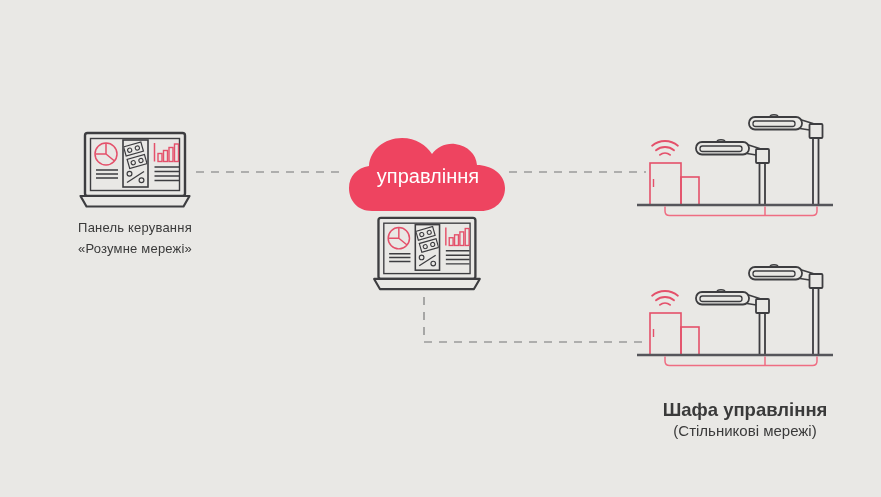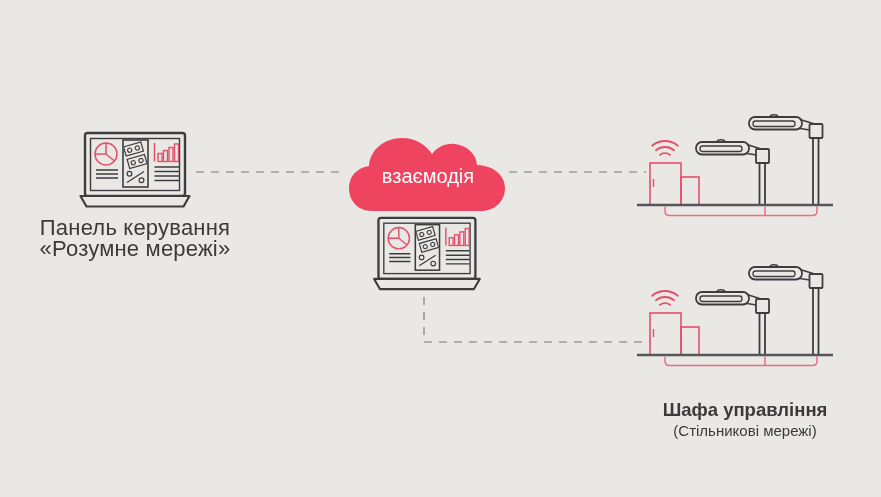--- a/index.html
+++ b/index.html
@@ -14,21 +14,21 @@
   .abs{position:absolute}
   
   .sd{stroke:var(--outline-dark);fill:none}
   .sd-bg{stroke:var(--outline-dark);fill:var(--background)}
   .sr{stroke:var(--icon-red);fill:none}
   .ground{stroke:var(--ground-gray);fill:none}
   .bracket{stroke:var(--bracket-red);fill:none}
   .cloud-fill{fill:var(--accent-red)}
   .dash{stroke:var(--dash-gray);stroke-width:1.7;stroke-dasharray:8 7;fill:none}
   .label{color:var(--text-dark);text-align:center}
-  .label-left{font-size:22px;line-height:21px;letter-spacing:.2px}
+  .label-left{font-size:13px;line-height:21px;letter-spacing:.2px}
   .cloud-label{color:var(--cloud-text);font-size:20px;text-align:center;display:flex;align-items:center;justify-content:center;padding-top:14px}
   .cab-title{font-size:18.5px;font-weight:bold;line-height:22px}
   .cab-sub{font-size:15px;line-height:20px}
 </style>
 </head>
 <body>
 
 <div class="stage">
 
   <svg width="0" height="0" style="position:absolute" aria-hidden="true">
@@ -122,21 +122,21 @@
     <use href="#laptop-sym"></use>
   </svg>
   <div class="abs label label-left" style="left:25px;top:217px;width:220px">
     <div>Панель керування</div>
     <div>«Розумне мережі»</div>
   </div>
 
   <svg class="abs" style="left:348px;top:127px" width="160" height="85" viewBox="0 0 160 85">
     <path class="cloud-fill" d="M24 84 C9 84 1 73 1 61 C1 49 9 41 21 39 C22 23 36 11 54 11 C68 11 78 18 84 27 C89 20 98 16 107 17 C120 19 128 27 129 38 C143 38 157 47 157 61 C157 74 147 84 133 84 Z"></path>
   </svg>
-  <div class="abs cloud-label" style="left:348px;top:127px;width:160px;height:85px">взаємодія</div>
+  <div class="abs cloud-label" style="left:348px;top:127px;width:160px;height:85px">управління</div>
 
   <svg class="abs" style="left:362px;top:213px" width="126" height="82.4" viewBox="0 0 130 85">
     <use href="#laptop-sym"></use>
   </svg>
 
   <svg class="abs" style="left:633px;top:103px" width="205" height="120" viewBox="0 0 205 120">
     <use href="#scene-sym"></use>
   </svg>
   <svg class="abs" style="left:633px;top:253px" width="205" height="120" viewBox="0 0 205 120">
     <use href="#scene-sym"></use>

